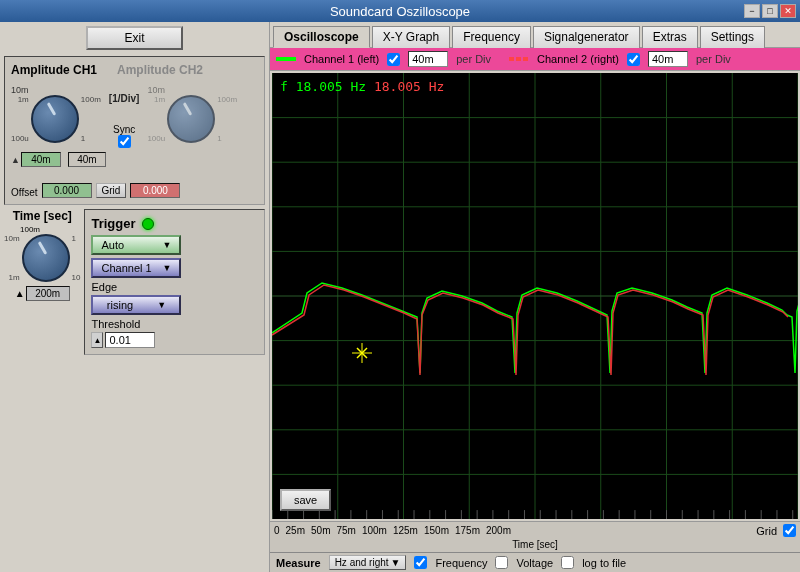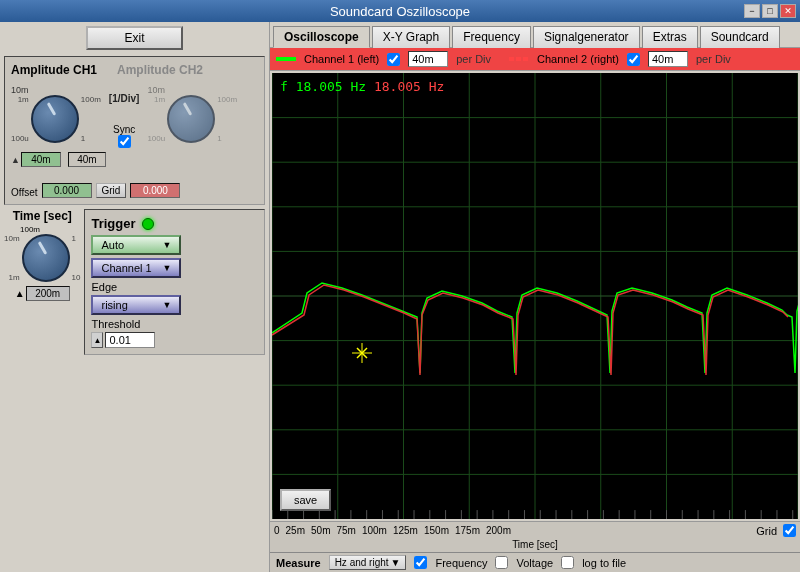--- a/index.html
+++ b/index.html
@@ -203,21 +203,21 @@
     }
     .trigger-btn-rising {
       background: linear-gradient(to bottom, #e8e8f8, #8080c0);
       border: 2px outset #6060a0;
       padding: 2px 8px;
       font-size: 11px;
       cursor: pointer;
       width: 90px;
       display: flex;
       align-items: center;
-      justify-content: space-between;
+      justify-content: center;
       margin-bottom: 3px;
       gap: 24px;
     }
 
     .dropdown-arrow { font-size: 9px; }
 
     .edge-label { font-size: 11px; margin-bottom: 2px; }
     .threshold-label { font-size: 11px; margin-bottom: 2px; }
 
     .autoset-btn {
@@ -284,21 +284,21 @@
     .tab.active {
       background: #d4d0c8;
       border-bottom: 1px solid #d4d0c8;
       font-weight: bold;
     }
 
     
     .channel-bar {
       display: flex;
       align-items: center;
-      background: #ef4444;
+      background: #ec4899;
       padding: 3px 6px;
       gap: 8px;
       border-bottom: 1px solid #999;
       font-size: 11px;
     }
 
     .ch1-indicator {
       width: 20px;
       height: 4px;
       background: #00ff00;
@@ -598,21 +598,21 @@
       <div class="tab">
         <span>Frequency</span>
       </div>
       <div class="tab">
         <span>Signalgenerator</span>
       </div>
       <div class="tab">
         <span>Extras</span>
       </div>
       <div class="tab">
-        <span>Soundcard</span>
+        <span>Settings</span>
       </div>
     </div>
 
     <div class="channel-bar">
       <div class="ch1-indicator"></div>
       <span>Channel 1 (left)</span>
       <input type="checkbox" checked="" class="checkbox" style="">
       <input type="text" class="per-div-input" value="40m" style="">
       <span class="per-div-label">per Div</span>
 

